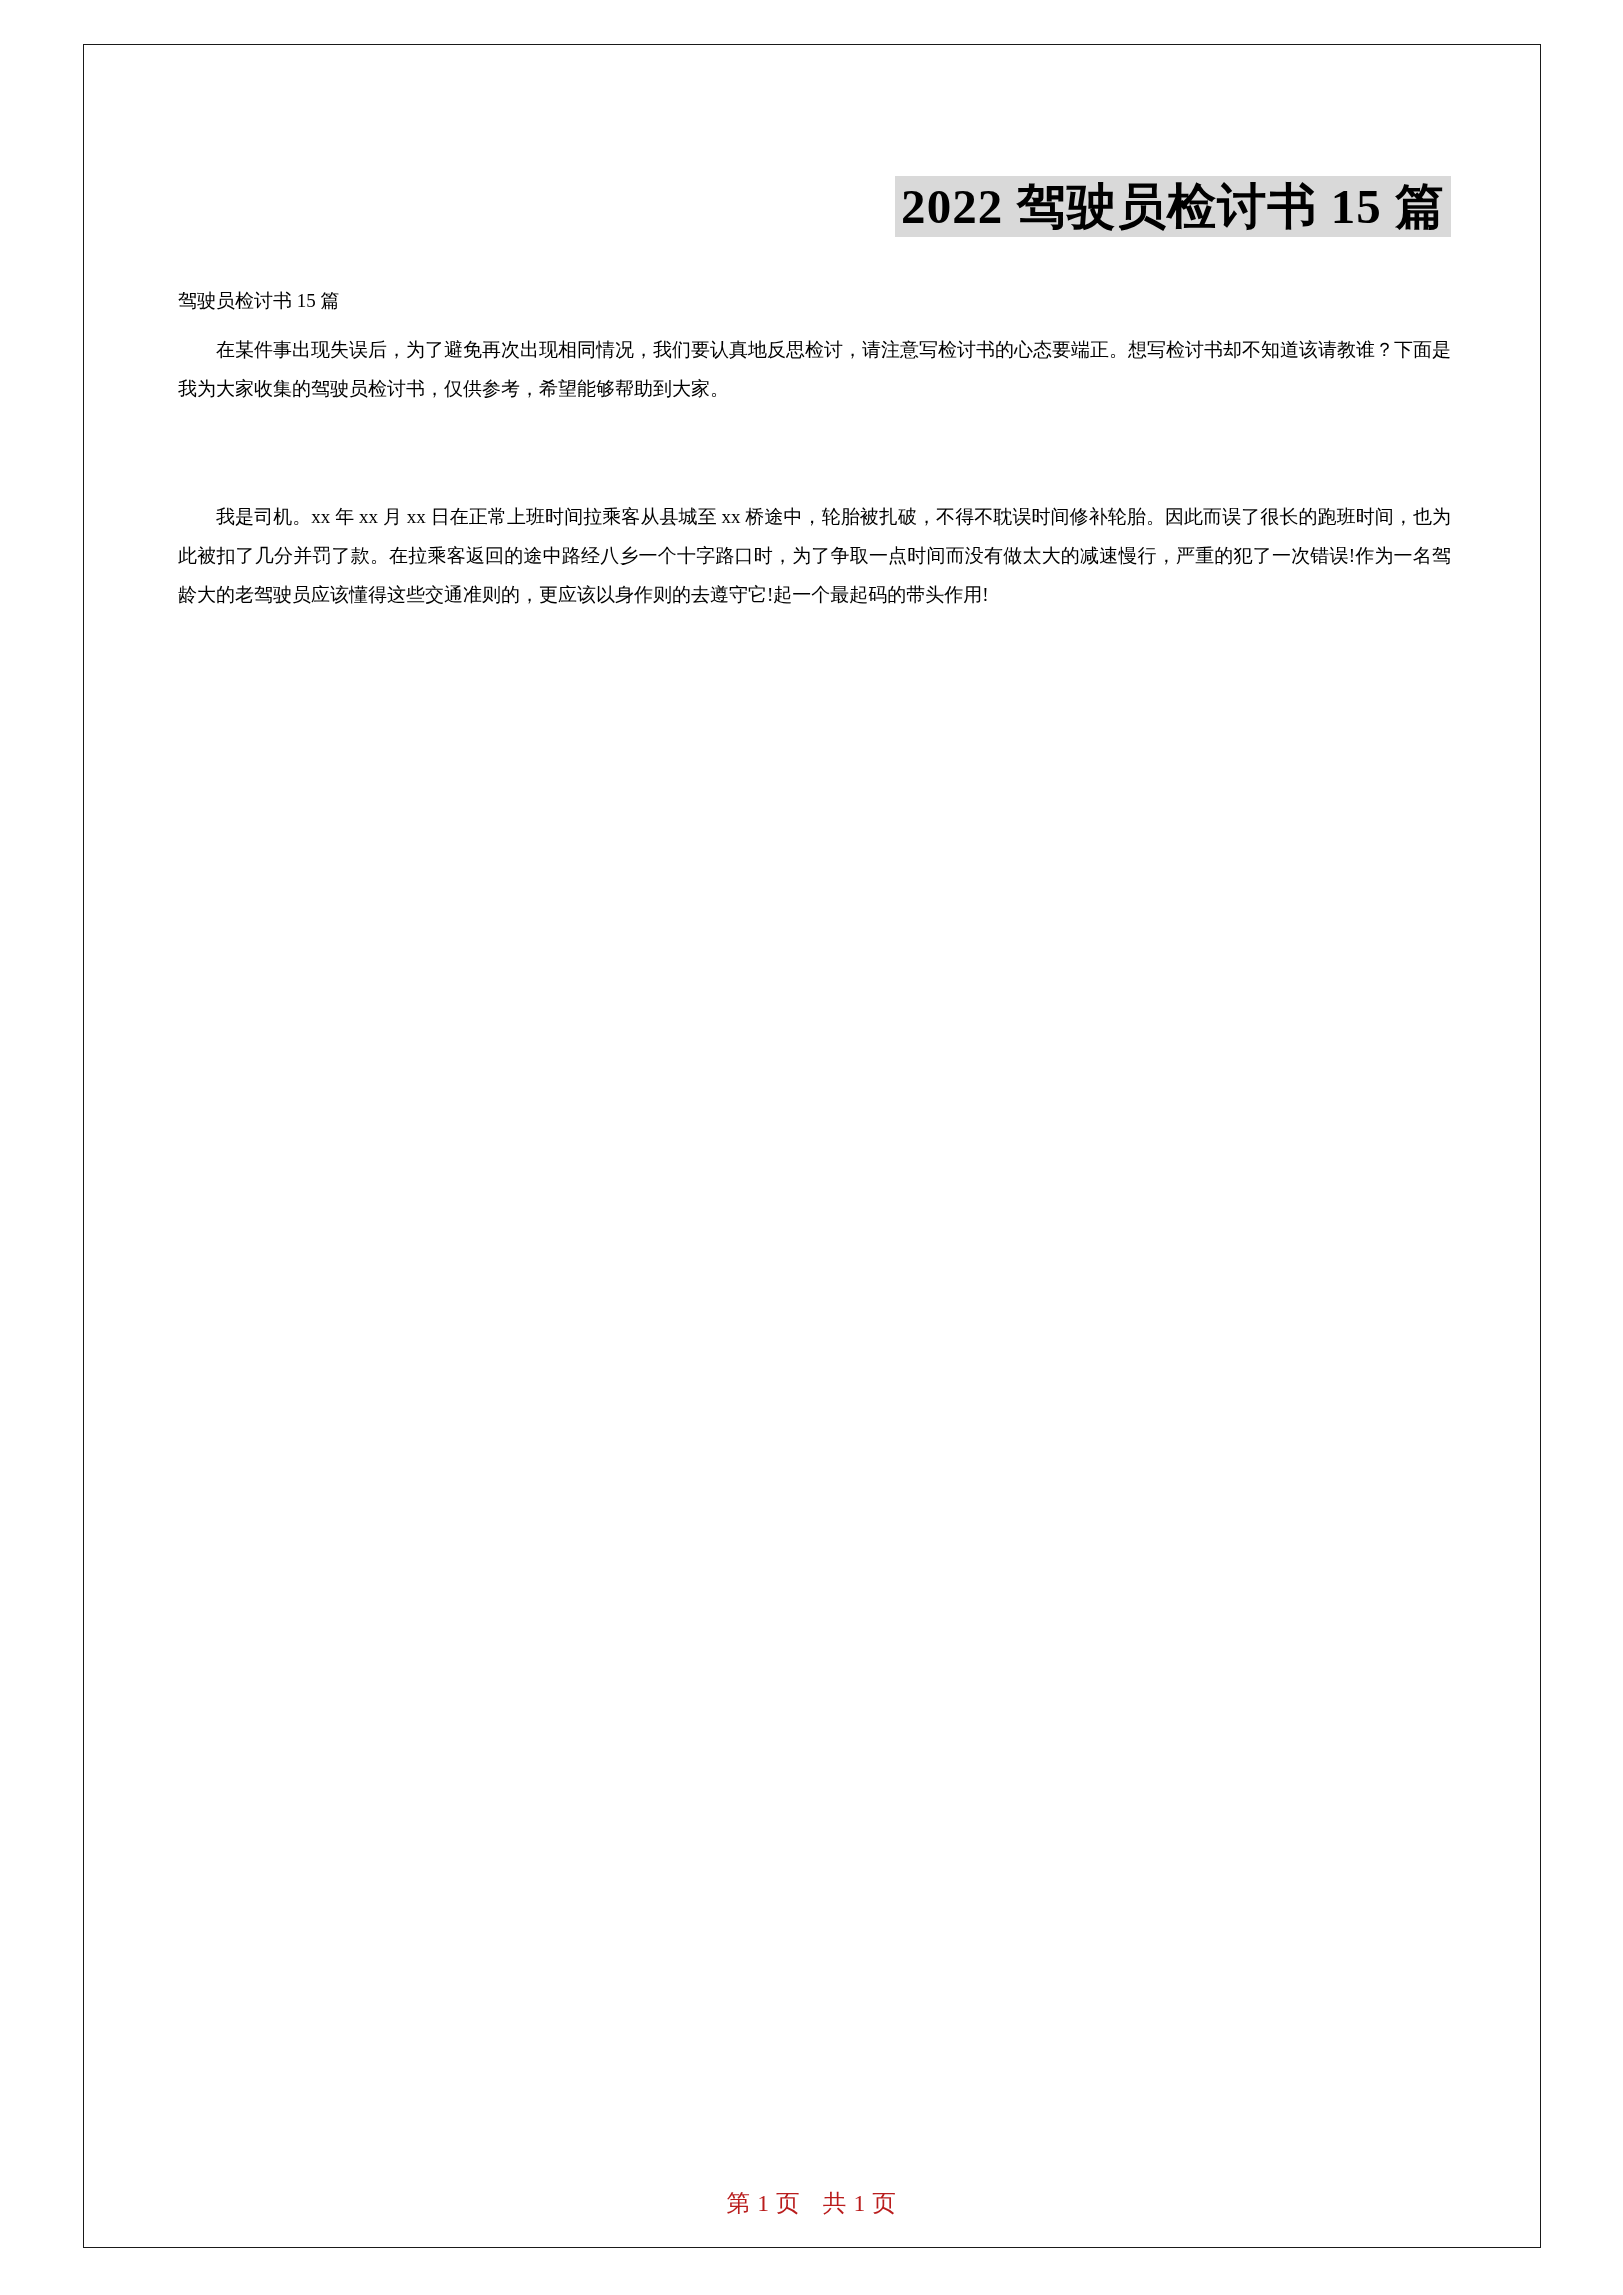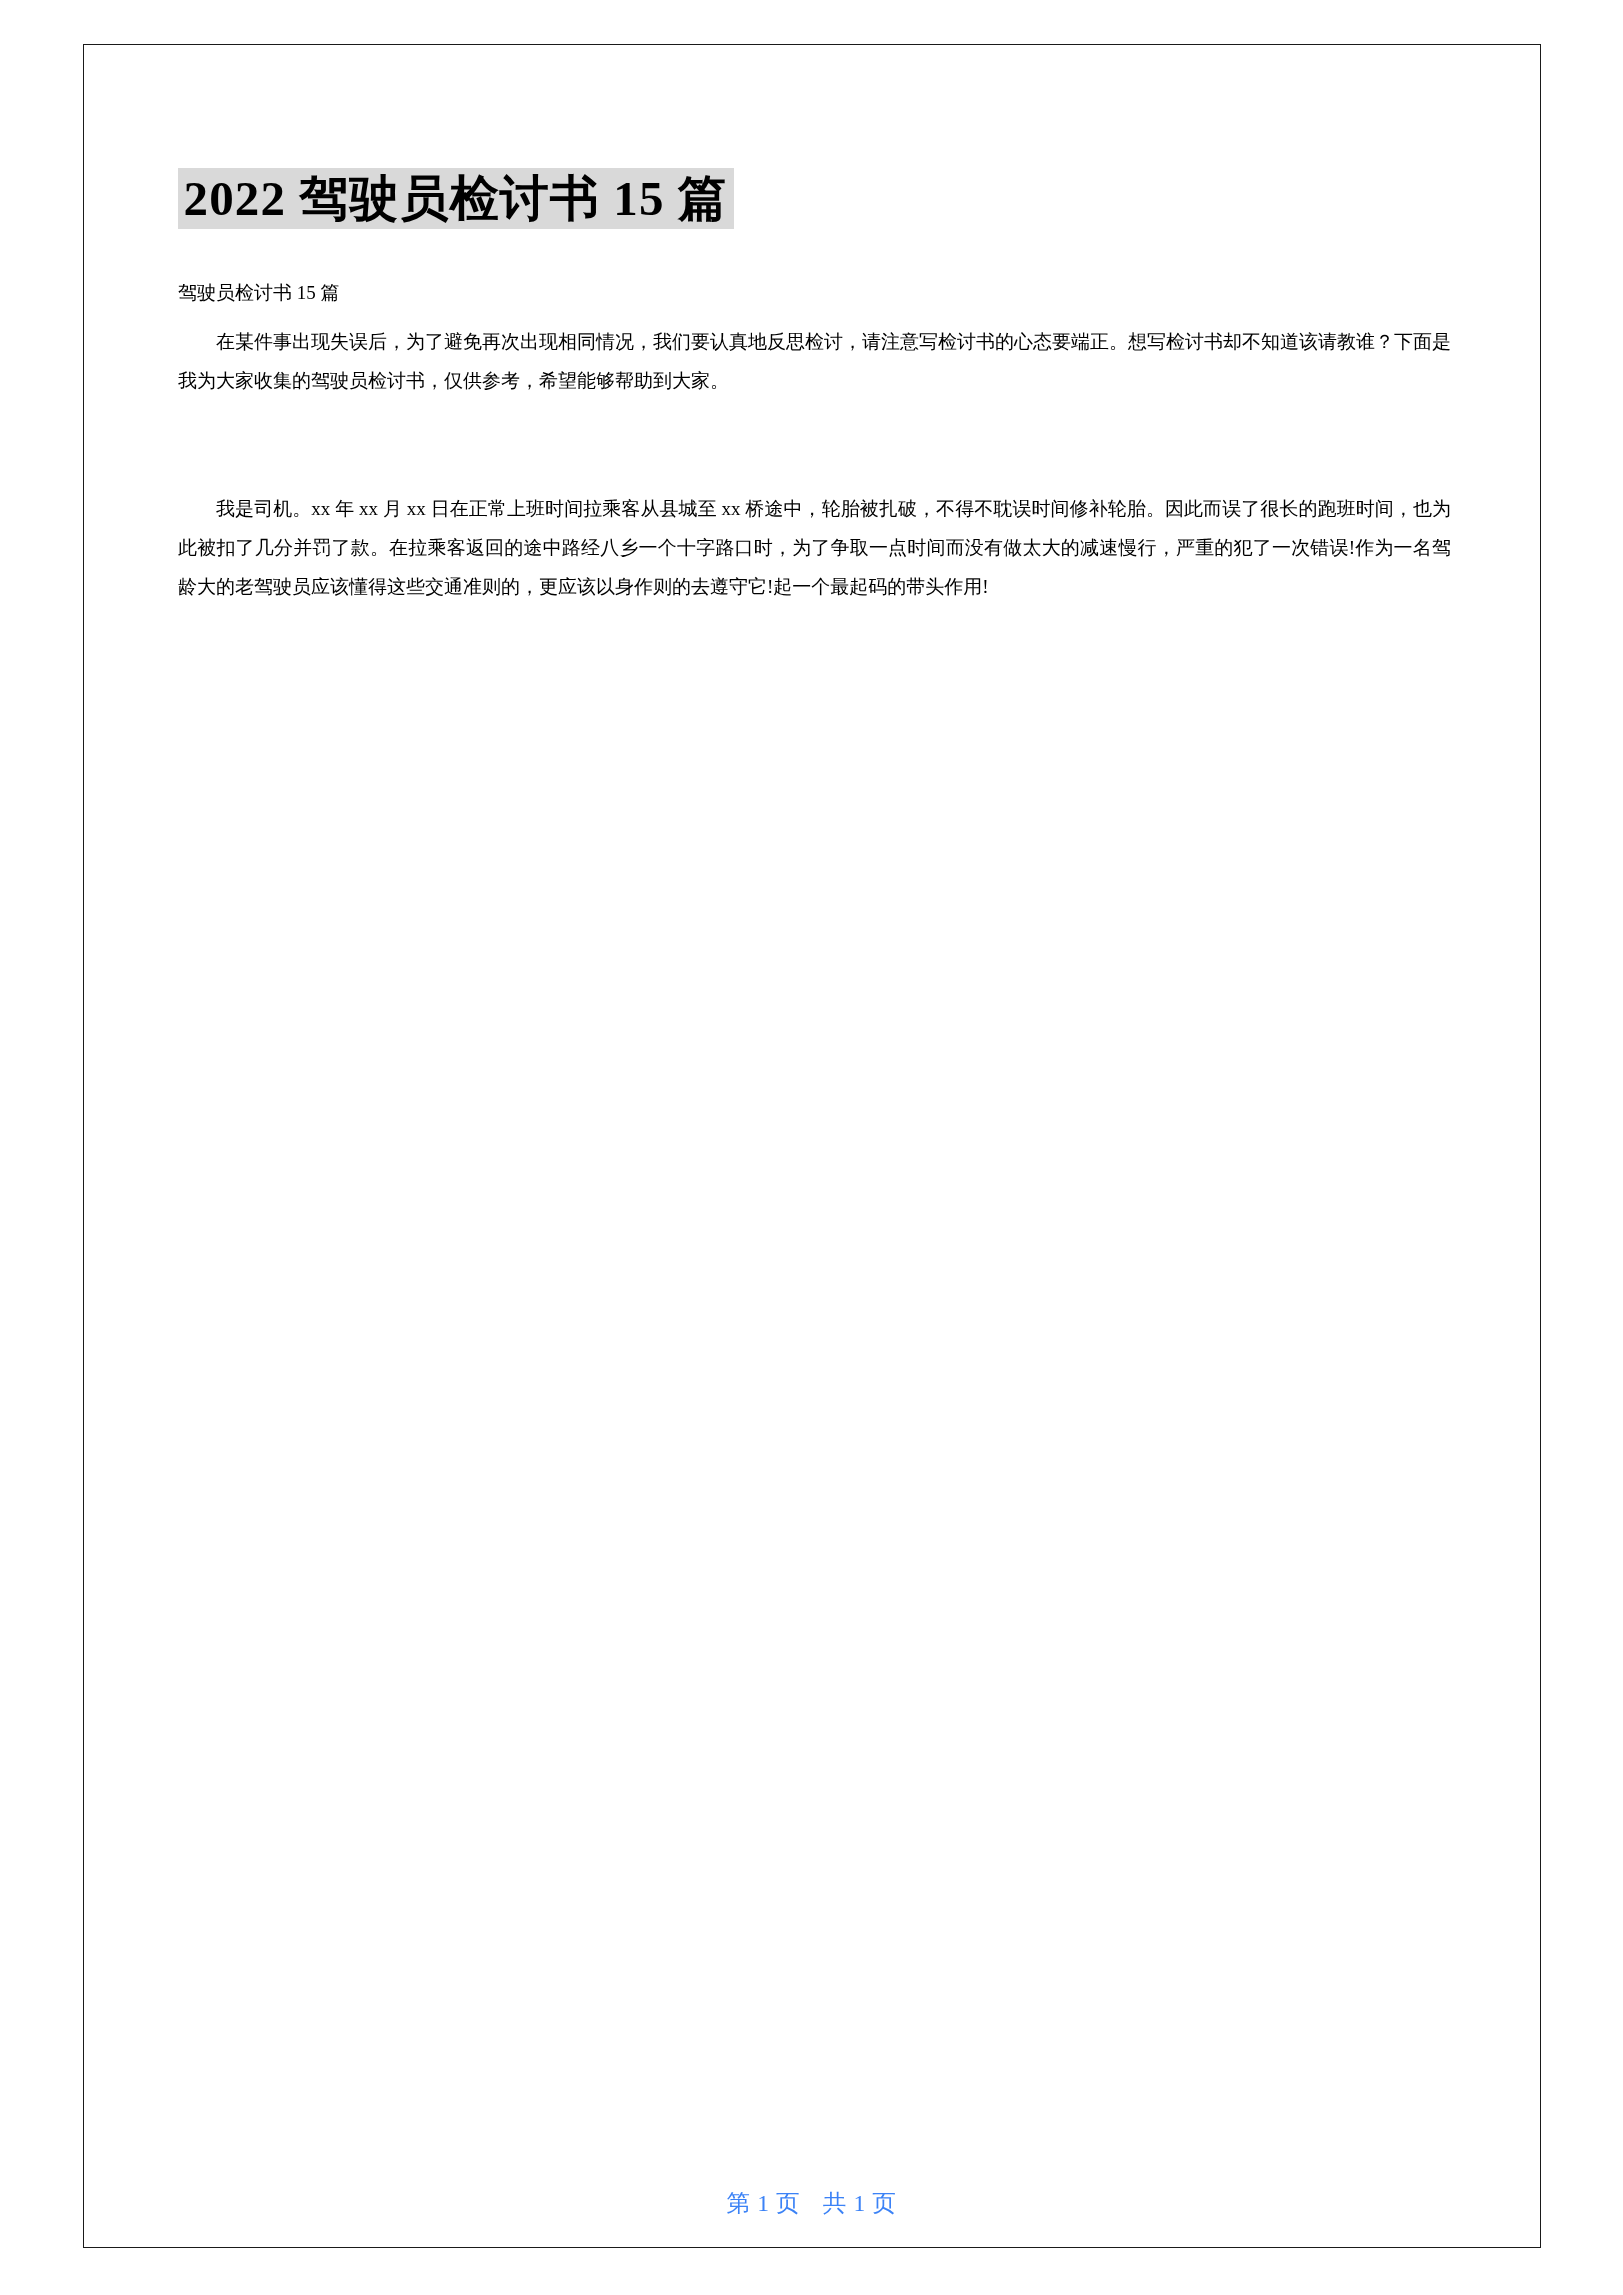--- a/index.html
+++ b/index.html
@@ -35,26 +35,26 @@
   }
 
   .content {
     position: absolute;
     left: 178px;
     top: 168px;
     width: 1273px;
   }
 
   .doc-title {
-    text-align: left;
+    text-align: right;
     font-size: 49px;
     line-height: 1.25;
     font-weight: 700;
     letter-spacing: 1.1px;
-    margin: 0 0 45px 0;
+    margin: 8px 0 45px 0;
     font-family: "Liberation Serif", "DejaVu Serif", serif;
   }
   .doc-title .hl {
     background: #d9d9d9;
     padding: 3.4px 5.6px;
   }
 
   .para {
     font-size: 19px;
     line-height: 2.05;
@@ -72,21 +72,21 @@
   .spacer-lg { height: 79px; }
 
   .footer {
     position: absolute;
     left: 0;
     right: 0;
     bottom: 76px;
     text-align: center;
     font-size: 23.6px;
     letter-spacing: 0.6px;
-    color: #3b82f6;
+    color: #b91c1c;
     font-family: "Liberation Serif", "DejaVu Serif", serif;
   }
   .footer .gap { display: inline-block; width: 22.4px; }
 </style>
 </head>
 <body>
 
 <div class="page">
   <div class="page-border"></div>
 

